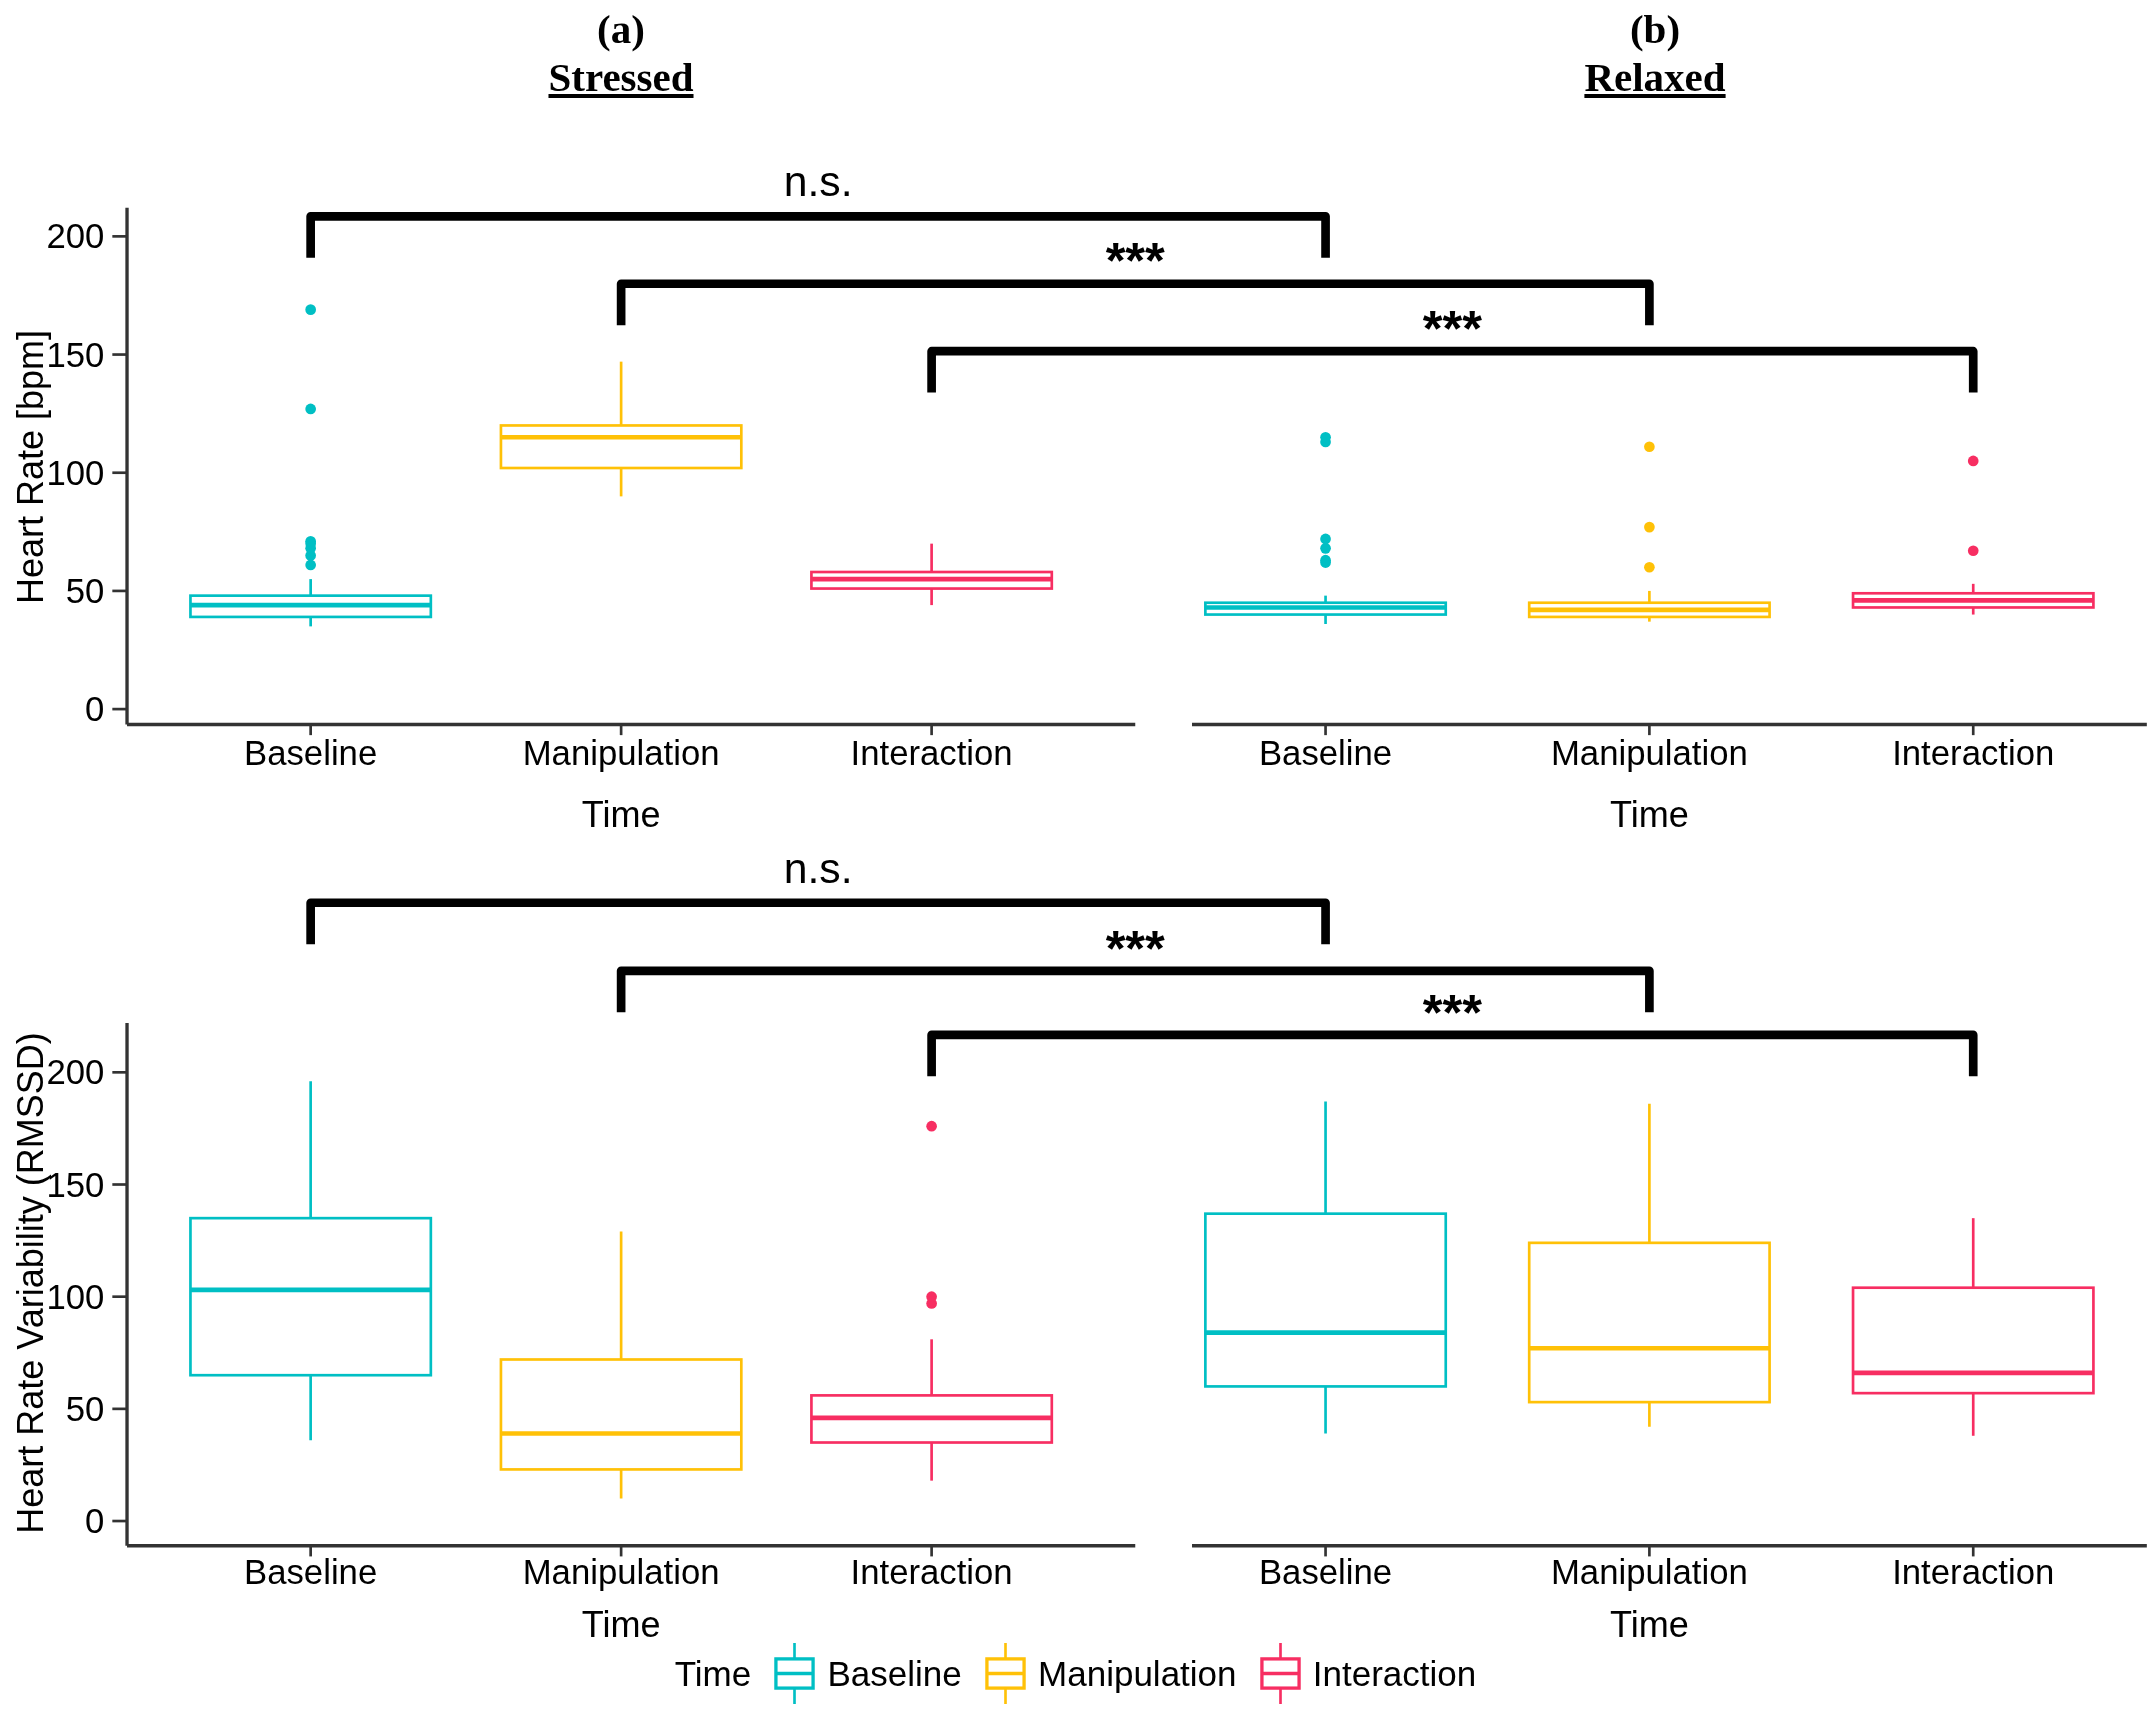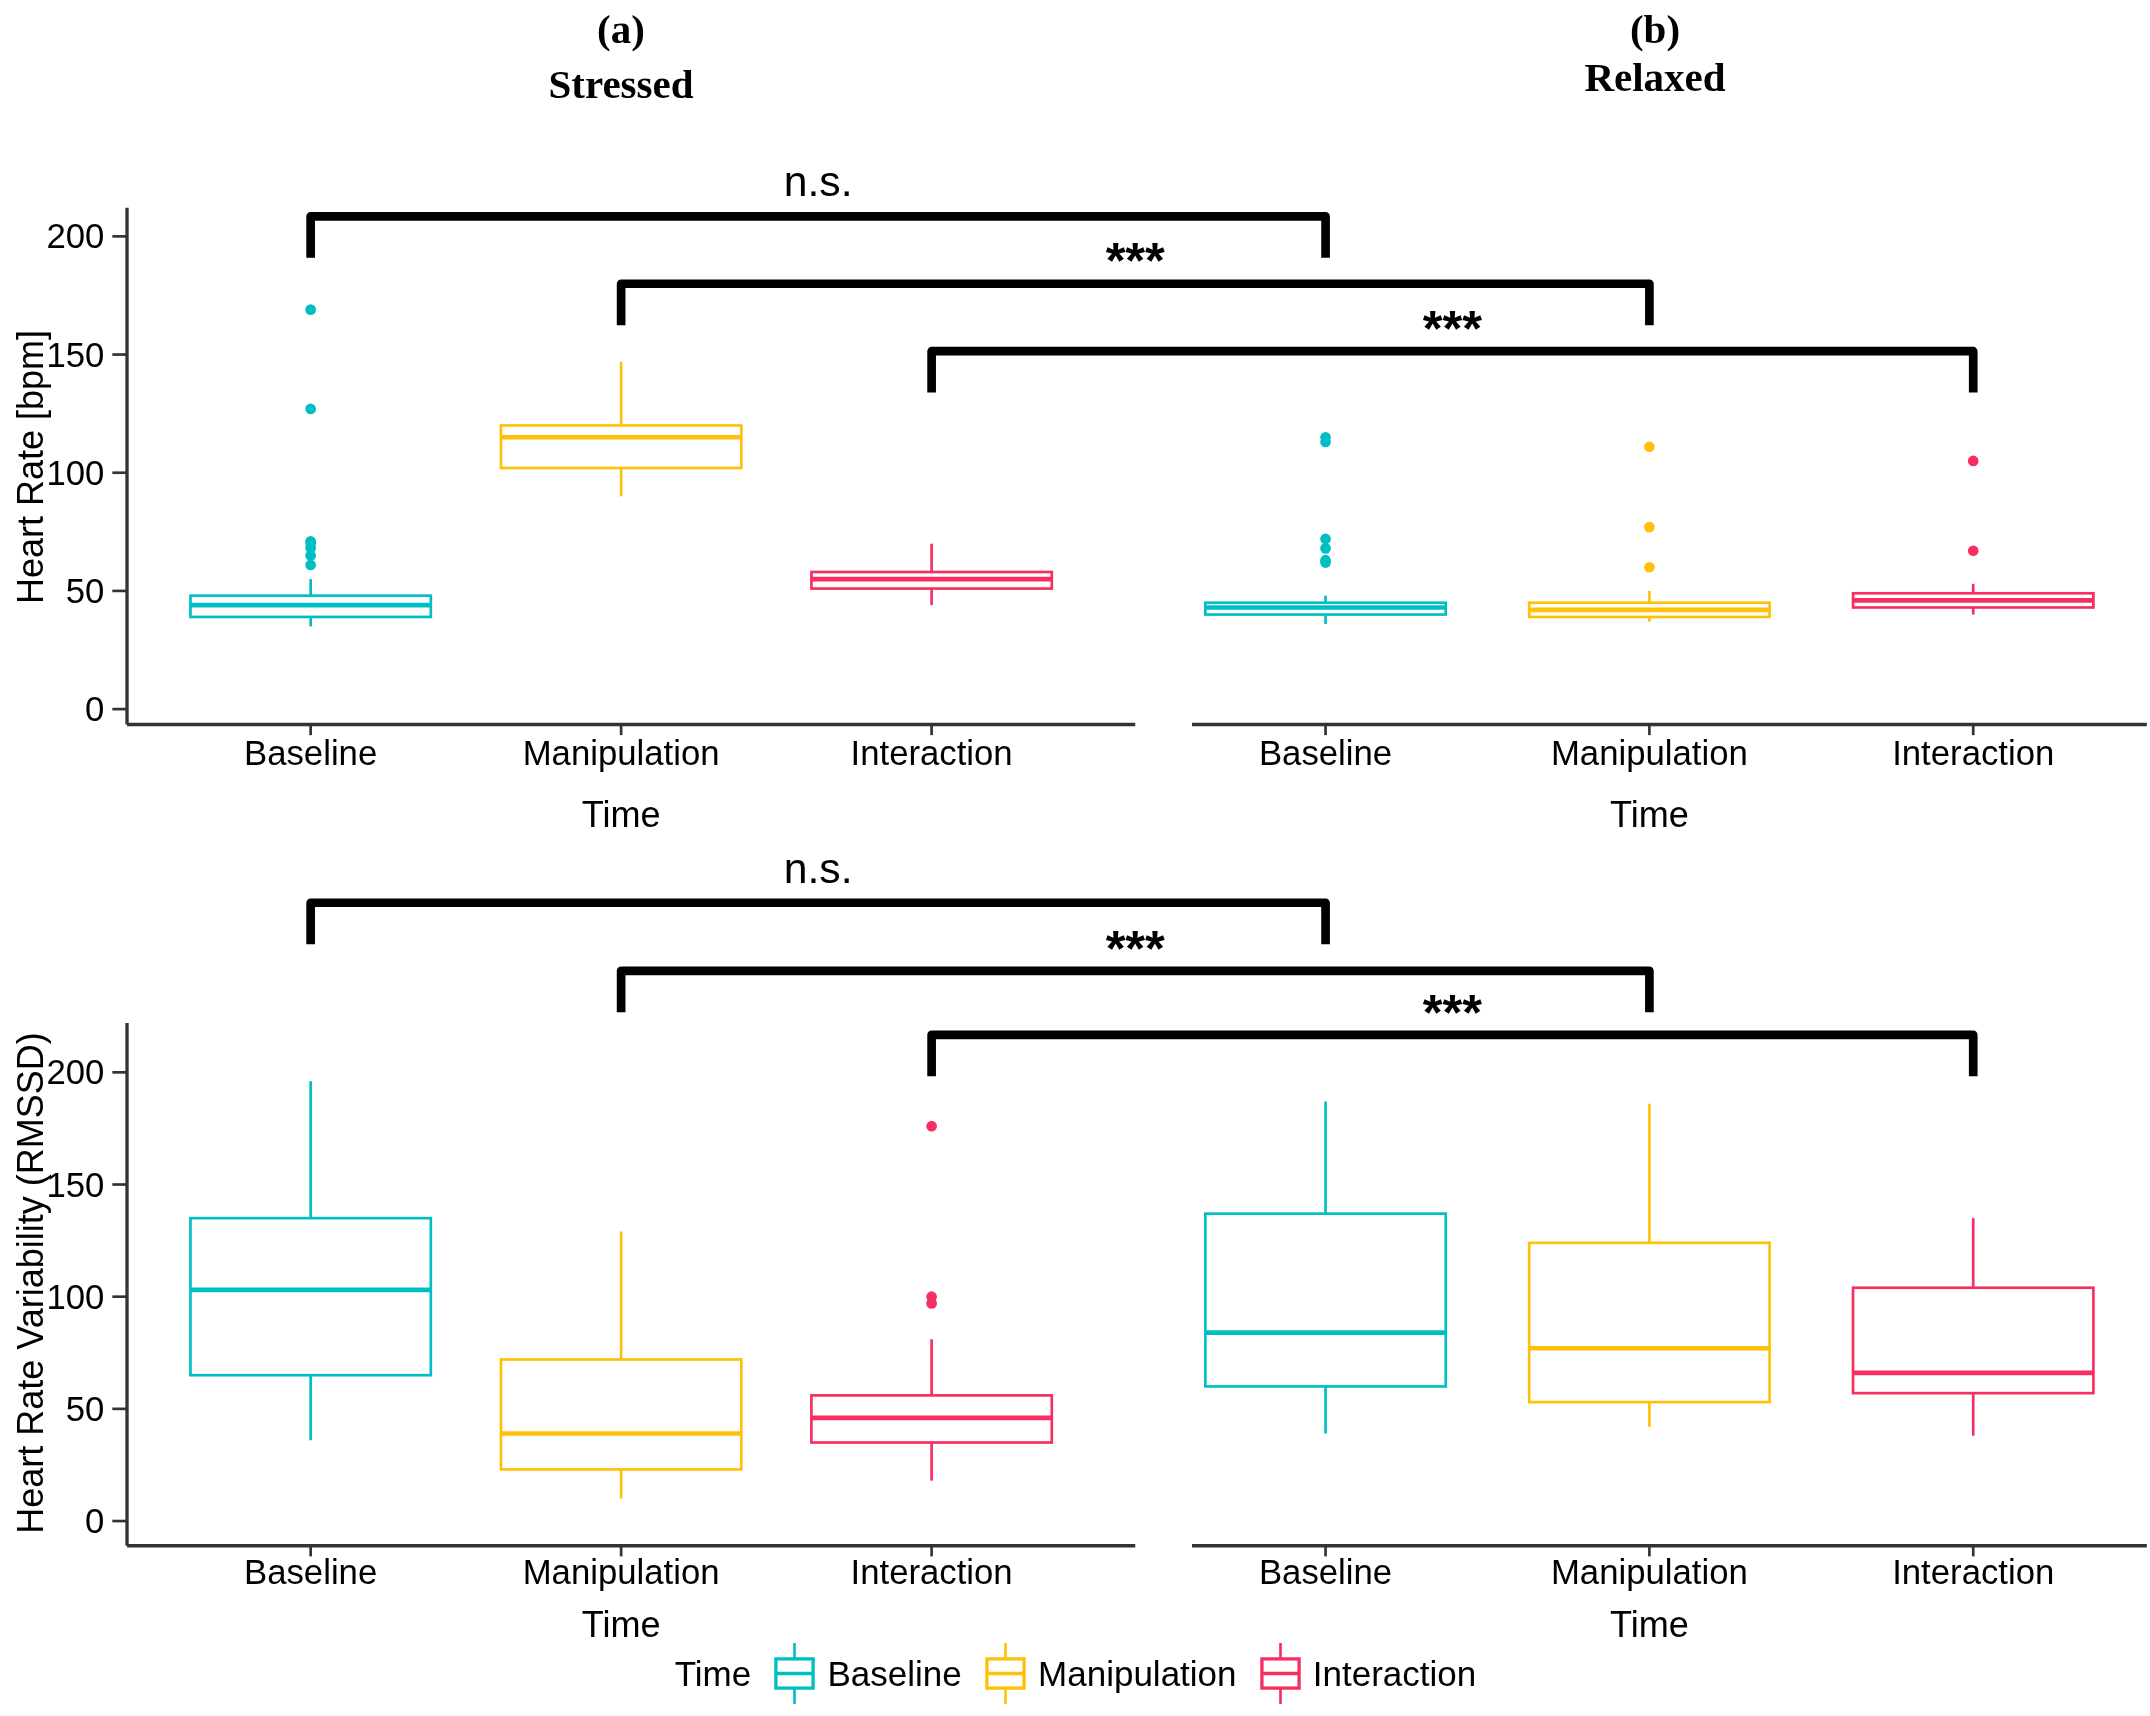--- a/index.html
+++ b/index.html
@@ -161,23 +161,23 @@
       <text x="2175" y="518" font-size="76" fill="#000000" text-anchor="middle" font-weight="bold">***</text>
       <path d="M 465 1414 L 465 1352 L 1985 1352 L 1985 1414" fill="none" stroke="#000000" stroke-width="13" stroke-linejoin="round"></path>
       <text x="1225" y="1322" font-size="64" fill="#000000" text-anchor="middle" font-weight="normal">n.s.</text>
       <path d="M 930 1516 L 930 1454 L 2470 1454 L 2470 1516" fill="none" stroke="#000000" stroke-width="13" stroke-linejoin="round"></path>
       <text x="1700" y="1446" font-size="76" fill="#000000" text-anchor="middle" font-weight="bold">***</text>
       <path d="M 1395 1612 L 1395 1550 L 2955 1550 L 2955 1612" fill="none" stroke="#000000" stroke-width="13" stroke-linejoin="round"></path>
       <text x="2175" y="1542" font-size="76" fill="#000000" text-anchor="middle" font-weight="bold">***</text>
     </svg>
 
   <div class="panel-title" style="left:621px;top:5.3px;">(a)</div>
-  <div class="panel-title" style="left:621px;top:60px;">Stressed</div>
+  <div class="panel-title" style="left:621px;top:53px;text-decoration:underline;">Stressed</div>
   <div class="panel-title" style="left:1655px;top:5.3px;">(b)</div>
-  <div class="panel-title" style="left:1655px;top:53px;">Relaxed</div>
+  <div class="panel-title" style="left:1655px;top:53px;text-decoration:underline;">Relaxed</div>
 
   <div class="ylab" style="left:31px;top:467px;">Heart Rate [bpm]</div>
   <div class="ylab" style="left:31px;top:1283px;">Heart Rate Variability (RMSSD)</div>
 
   <div id="legend">
     <span>Time</span>
   <div class="legend-item">
         <svg width="47" height="69" viewBox="0 0 70 104">
           <line x1="35" y1="6" x2="35" y2="30" stroke="#00BFC4" stroke-width="4"></line>
           <rect x="7" y="30" width="56" height="44" fill="#ffffff" stroke="#00BFC4" stroke-width="5"></rect>

